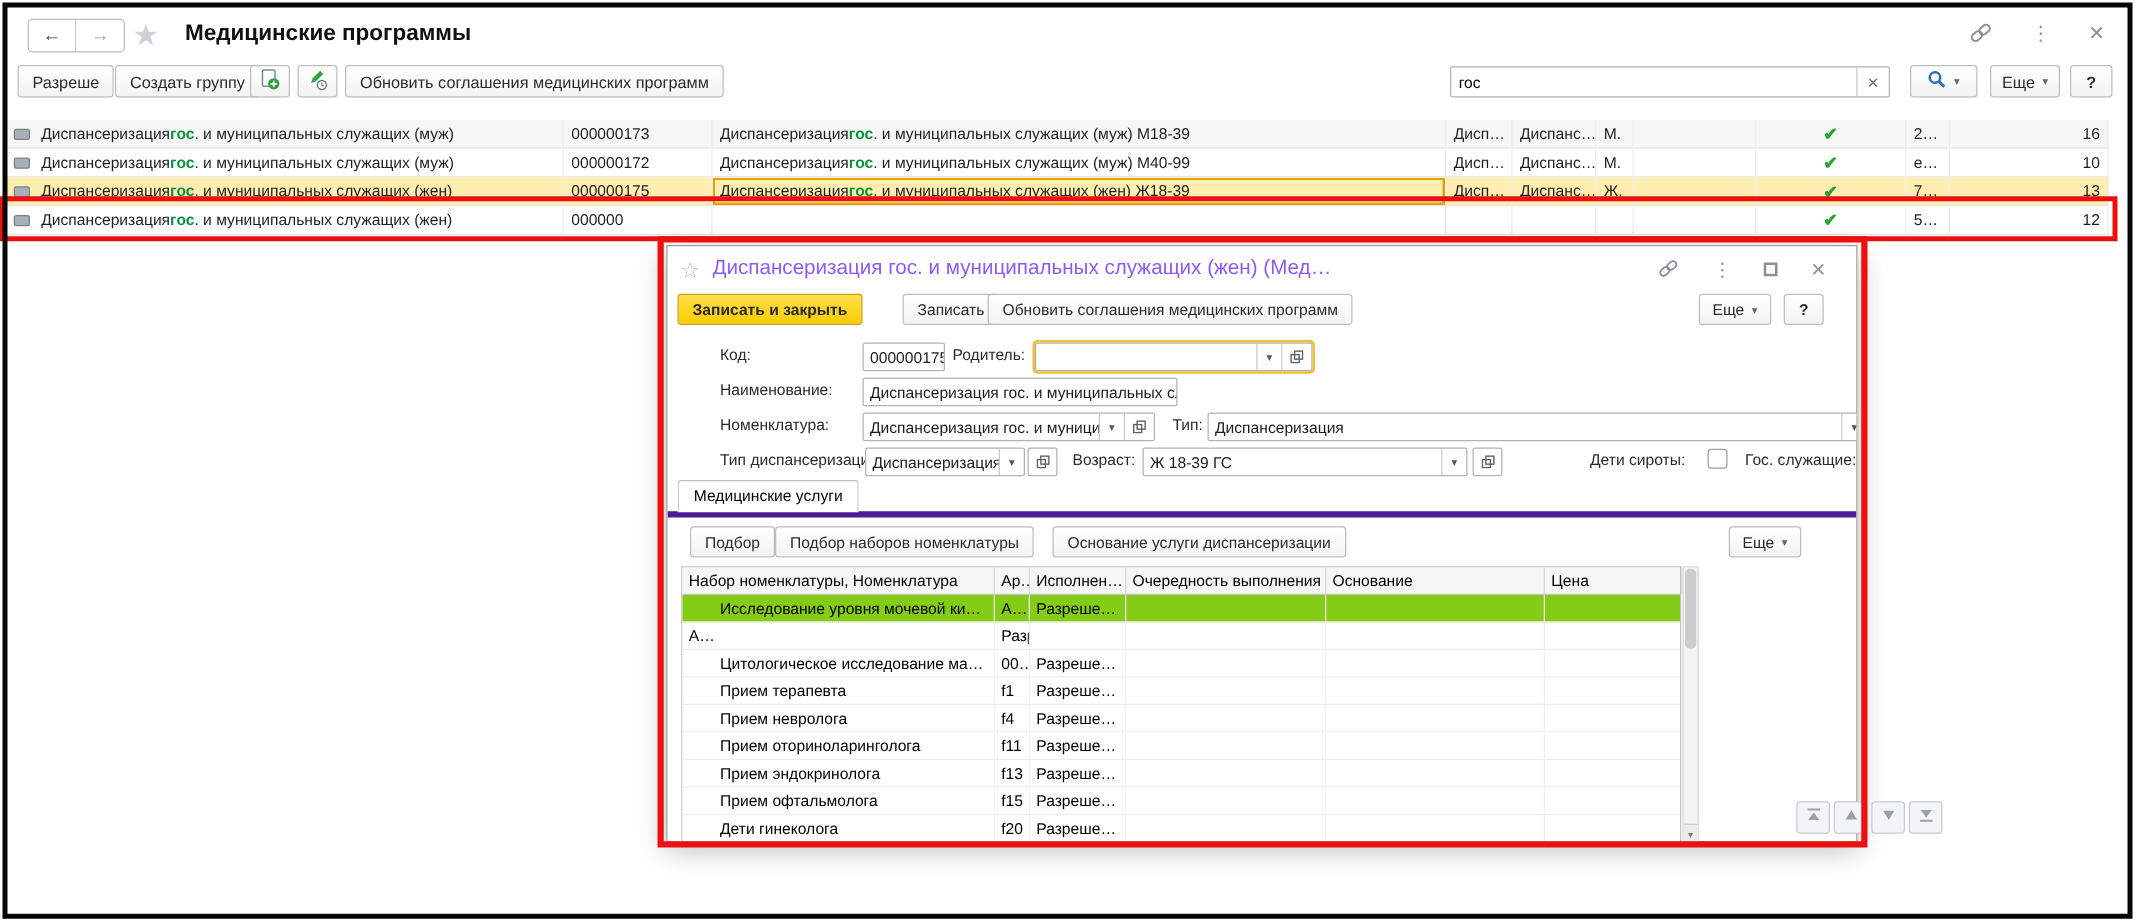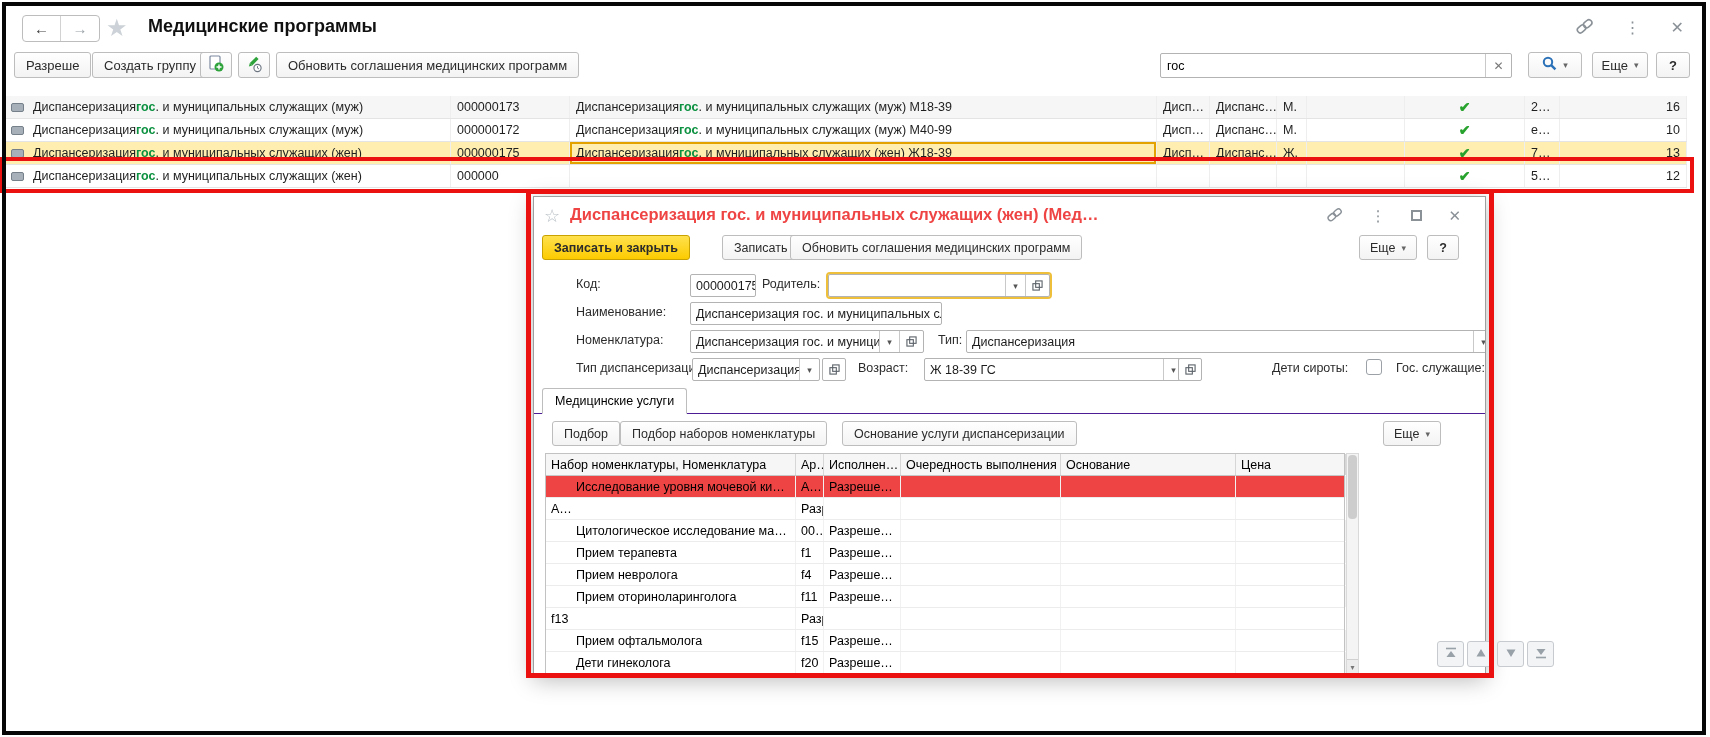--- a/index.html
+++ b/index.html
@@ -70,45 +70,45 @@
 
   
   .float-nav { position: absolute; left: 1437px; top: 641px; display: flex; gap: 3px; z-index: 30; }
   .float-nav .fbtn { width: 27px; height: 26px; border: 1px solid #c7cbd0; border-radius: 3px;
                      background: #f3f4f6; display: flex; align-items: center; justify-content: center; }
 
   
   .dialog { position: absolute; left: 533px; top: 196px; width: 953px; height: 478px; background: #fff;
             border: 1px solid #9f9f9f; box-shadow: 0 6px 22px rgba(0,0,0,.28); z-index: 25; overflow: hidden; }
   .d-star { position: absolute; left: 10px; top: 8px; font-size: 18px; color: #b9c0c6; }
-  .d-title { position: absolute; left: 36px; top: 8px; width: 770px; font-size: 16.5px; font-weight: bold;
-             color: #ef4444; white-space: nowrap; overflow: hidden; }
+  .d-title { position: absolute; left: 36px; top: 8px; width: 770px; font-size: 16.5px; font-weight: normal;
+             color: #8b5cf6; white-space: nowrap; overflow: hidden; }
   .d-icons { position: absolute; right: 24px; top: 10px; display: flex; align-items: center; gap: 26px; }
   .d-icons .gi { color: #8a9197; font-size: 15px; line-height: 1; }
   .maxbox { width: 11px; height: 11px; border: 2px solid #8a9197; display: inline-block; }
   .d-cmd { position: absolute; left: 0; top: 38px; width: 100%; height: 30px; }
   .d-cmd .btn { position: absolute; top: 0; height: 25px; font-size: 12.5px; }
   .btn-yellow { background: linear-gradient(#ffe14e,#fccb00); border-color: #caa200; font-weight: bold; }
   .d-form { position: absolute; left: 0; top: 72px; width: 100%; height: 118px; margin-left: 32px; }
   .d-form .lbl, .d-form .fieldbox, .d-form .cbox { position: absolute; }
   .focus-yellow { outline: 2px solid #eebf3a; }
-  .d-tabs { position: absolute; left: 0; top: 190px; width: 100%; height: 27px; border-bottom: 1px solid #4c1d95; }
+  .d-tabs { position: absolute; left: 0; top: 190px; width: 100%; height: 27px; border-bottom: 5px solid #4c1d95; }
   .d-tab { position: absolute; left: 8px; bottom: -1px; height: 26px; padding: 0 12px; background: #fff;
            border: 1px solid #bdbdbd; border-bottom: 1px solid #fff; border-radius: 3px 3px 0 0;
            font-size: 12.5px; display: flex; align-items: center; }
   .d-svc-cmd { position: absolute; left: 0; top: 224px; width: 100%; height: 28px; }
   .d-svc-cmd .btn { position: absolute; top: 0; height: 25px; font-size: 12.5px; }
   .d-table { position: absolute; left: 11px; top: 256px; width: 800px; border: 1px solid #c2c2c2; font-size: 12.5px; }
   .srow { display: grid; grid-template-columns: 250px 28px 77px 160px 175px 110px; }
   .srow > div { height: 100%; padding: 0 5px; display: flex; align-items: center; white-space: nowrap; overflow: hidden; }
   .shead { height: 22px; background: #f6f6f6; border-bottom: 1px solid #c6c6c6; }
   .shead > div { border-right: 1px solid #d6d6d6; }
   .sbody { height: 22px; border-bottom: 1px solid #ececec; background: #fff; }
   .sbody > div { border-right: 1px solid #f1f1f1; }
-  .sbody.selected { background: #ef4444; }
+  .sbody.selected { background: #84cc16; }
   .sname { padding-left: 30px !important; }
   .d-scroll { position: absolute; left: 812px; top: 256px; width: 13px; height: 222px; background: #f4f4f4;
               border: 1px solid #d9d9d9; }
   .d-thumb { position: absolute; left: 1px; top: 1px; width: 9px; height: 64px; background: #cdcdcd; border-radius: 4px; }
   .d-scrolldown { position: absolute; left: 0; bottom: 0; width: 11px; height: 15px; background: #ececec;
                   border-top: 1px solid #d0d0d0; display: flex; align-items: center; justify-content: center;
                   font-size: 8px; color: #777; }
 </style>
 </head>
 <body>
@@ -385,21 +385,21 @@
       </div>
       <div class="fieldbox" style="left:256px; top:89px; width:24px">
         <span class="open-seg" style="border-left:none; width:22px">
             <svg width="11" height="11" viewBox="0 0 12 12" fill="none" stroke="#5b6268" stroke-width="1.2">
               <rect x="1" y="4" width="7" height="7"></rect>
               <rect x="4" y="1" width="7" height="7"></rect>
             </svg>
           </span>
       </div>
       <span class="lbl" style="left:292px; top:92px">Возраст:</span>
-      <div class="fieldbox" style="left:358px; top:89px; width:260px">
+      <div class="fieldbox" style="left:348px; top:89px; width:260px">
         <span class="val">Ж 18-39 ГС</span>
         <span class="dd-seg">▾</span>
       </div>
       <div class="fieldbox" style="left:612px; top:89px; width:24px">
         <span class="open-seg" style="border-left:none; width:22px">
             <svg width="11" height="11" viewBox="0 0 12 12" fill="none" stroke="#5b6268" stroke-width="1.2">
               <rect x="1" y="4" width="7" height="7"></rect>
               <rect x="4" y="1" width="7" height="7"></rect>
             </svg>
           </span>
@@ -476,20 +476,21 @@
       </div>
       <div class="srow sbody">
         <div class="sname">Прием оториноларинголога</div>
           <div>f11</div>
           <div>Разреше…</div>
           <div></div>
           <div></div>
           <div></div>
       </div>
       <div class="srow sbody">
+        <div class="sname">Прием эндокринолога</div>
           <div>f13</div>
           <div>Разреше…</div>
           <div></div>
           <div></div>
           <div></div>
       </div>
       <div class="srow sbody">
         <div class="sname">Прием офтальмолога</div>
           <div>f15</div>
           <div>Разреше…</div>

